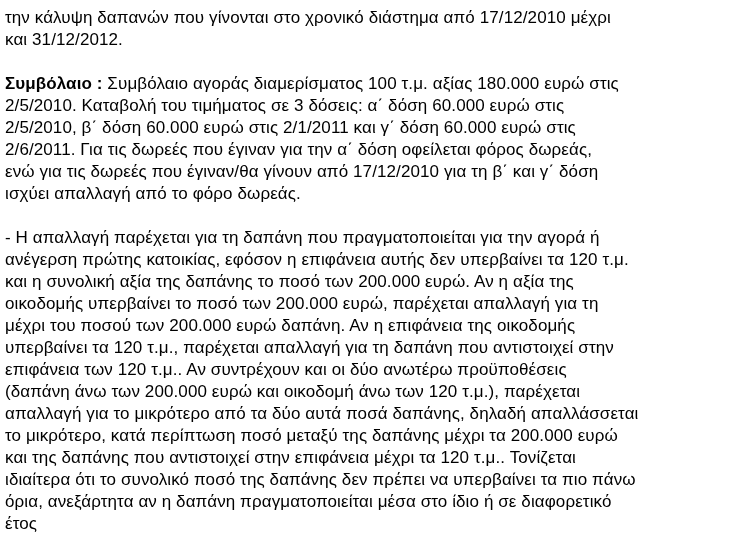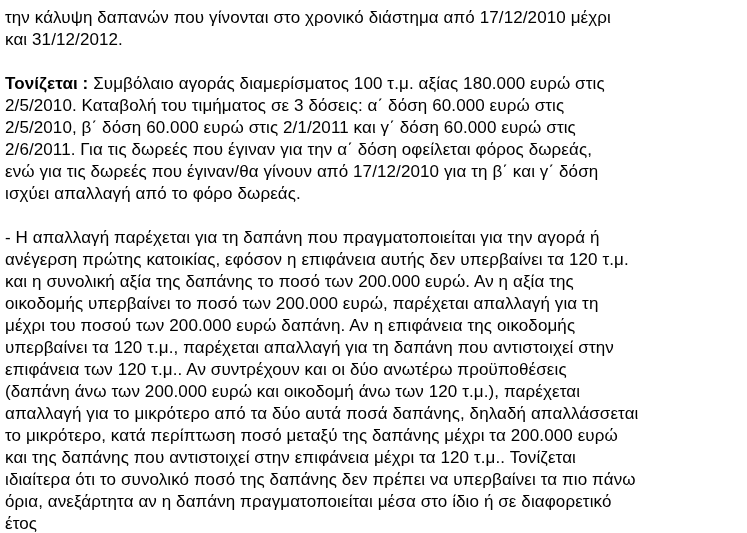--- a/index.html
+++ b/index.html
@@ -32,21 +32,21 @@
     white-space: pre-line;
   }
 </style>
 </head>
 <body>
 
 <div class="page">
   <p class="para">την κάλυψη δαπανών που γίνονται στο χρονικό διάστημα από 17/12/2010 μέχρι
 και 31/12/2012.</p>
 
-  <p class="para"><span class="run-in-label">Τονίζεται :</span><span> Συμβόλαιο αγοράς διαμερίσματος 100 τ.μ. αξίας 180.000 ευρώ στις
+  <p class="para"><span class="run-in-label">Συμβόλαιο :</span><span> Συμβόλαιο αγοράς διαμερίσματος 100 τ.μ. αξίας 180.000 ευρώ στις
 2/5/2010. Καταβολή του τιμήματος σε 3 δόσεις: α΄ δόση 60.000 ευρώ στις
 2/5/2010, β΄ δόση 60.000 ευρώ στις 2/1/2011 και γ΄ δόση 60.000 ευρώ στις
 2/6/2011. Για τις δωρεές που έγιναν για την α΄ δόση οφείλεται φόρος δωρεάς,
 ενώ για τις δωρεές που έγιναν/θα γίνουν από 17/12/2010 για τη β΄ και γ΄ δόση
 ισχύει απαλλαγή από το φόρο δωρεάς.</span></p>
 
   <p class="para">- Η απαλλαγή παρέχεται για τη δαπάνη που πραγματοποιείται για την αγορά ή
 ανέγερση πρώτης κατοικίας, εφόσον η επιφάνεια αυτής δεν υπερβαίνει τα 120 τ.μ.
 και η συνολική αξία της δαπάνης το ποσό των 200.000 ευρώ. Αν η αξία της
 οικοδομής υπερβαίνει το ποσό των 200.000 ευρώ, παρέχεται απαλλαγή για τη

